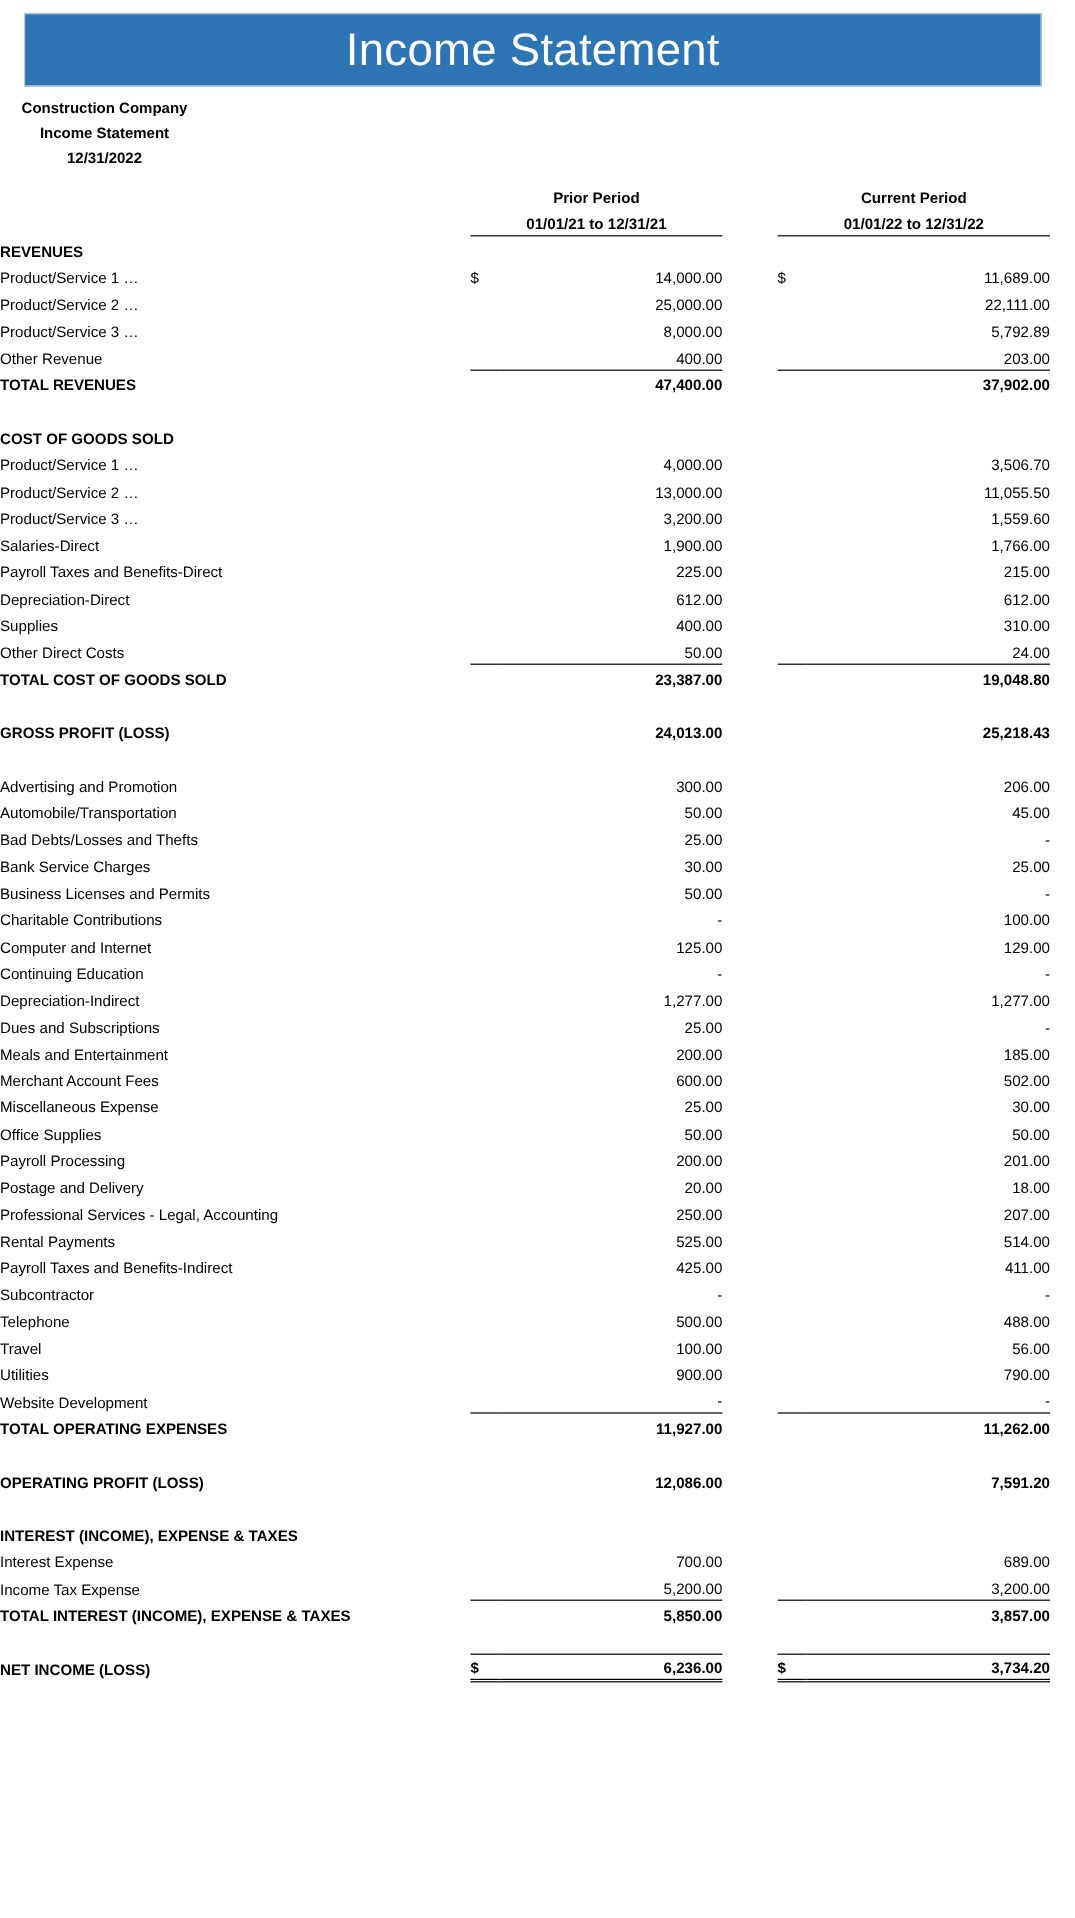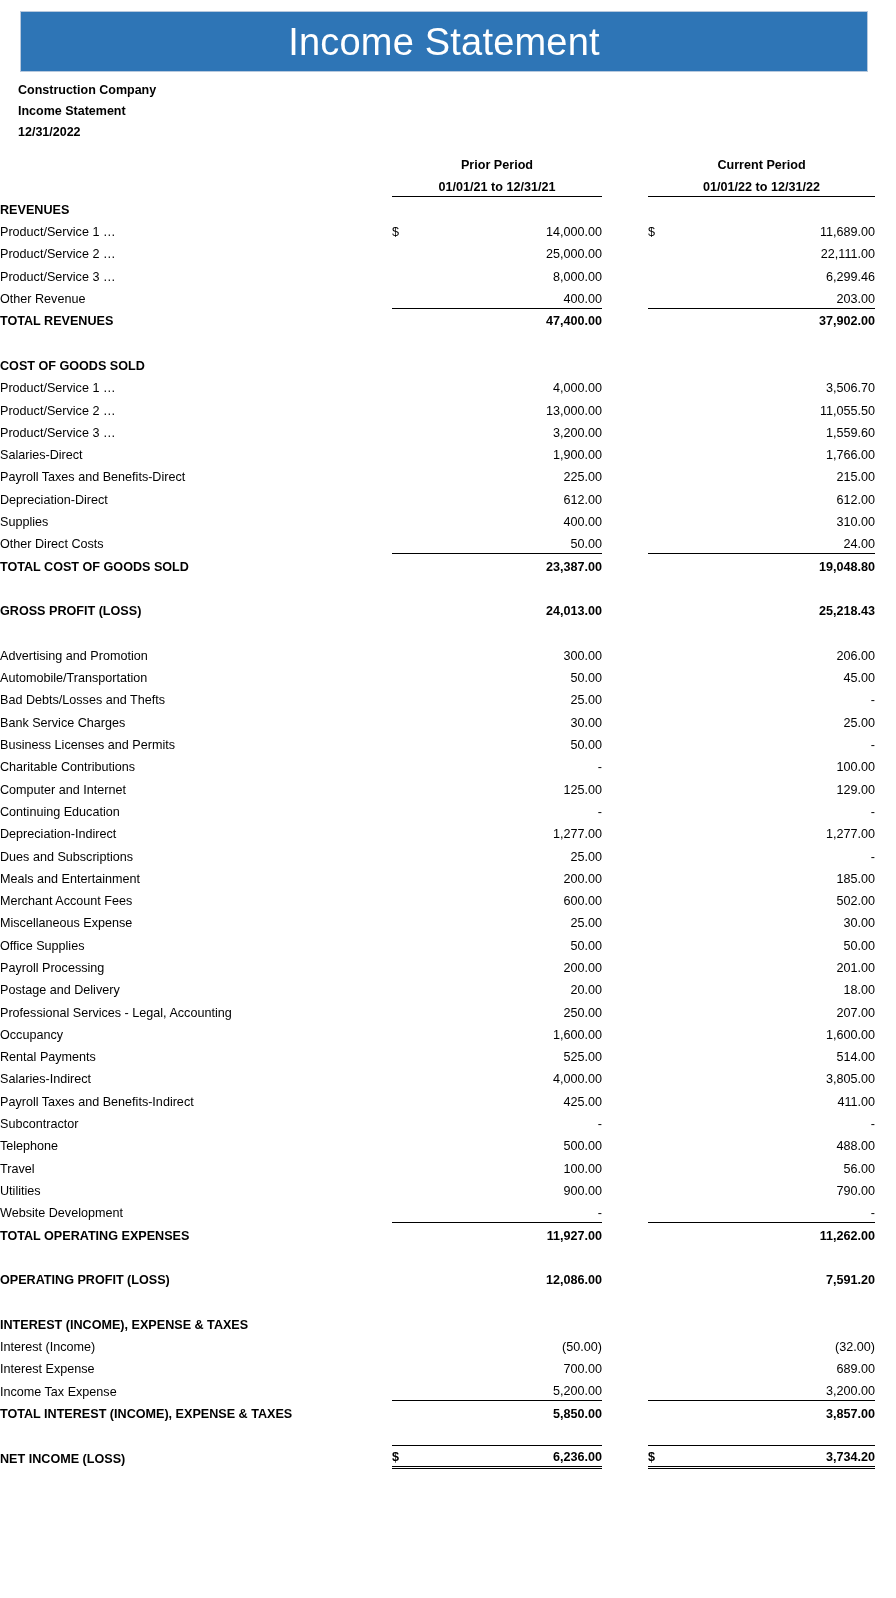--- a/index.html
+++ b/index.html
@@ -34,20 +34,21 @@
     line-height: 1;
   }
 
   
   #entity-block {
     position: absolute;
     left: 18px; top: 80px;
     font-size: 12.5px;
     font-weight: bold;
     line-height: 21px;
+    text-align: center;
   }
   #entity-block div { white-space: nowrap; }
 
   
   #statement {
     position: absolute;
     left: 0; top: 152px;
     width: 896px;
     border-collapse: collapse;
     table-layout: fixed;
@@ -157,21 +158,21 @@
       <td class="cur"></td>
       <td class="val">22,111.00</td>
       <td></td>
     </tr>
     <tr>
       <td class="label indent">Product/Service 3 …</td>
       <td class="cur"></td>
       <td class="val">8,000.00</td>
       <td></td>
       <td class="cur"></td>
-      <td class="val">6,299.46</td>
+      <td class="val">5,792.89</td>
       <td></td>
     </tr>
     <tr>
       <td class="label indent">Other Revenue</td>
       <td class="cur"></td>
       <td class="val">400.00</td>
       <td></td>
       <td class="cur"></td>
       <td class="val">203.00</td>
       <td></td>
@@ -442,44 +443,26 @@
     <tr>
       <td class="label indent">Professional Services - Legal, Accounting</td>
       <td class="cur"></td>
       <td class="val">250.00</td>
       <td></td>
       <td class="cur"></td>
       <td class="val">207.00</td>
       <td></td>
     </tr>
     <tr>
-      <td class="label indent">Occupancy</td>
-      <td class="cur"></td>
-      <td class="val">1,600.00</td>
-      <td></td>
-      <td class="cur"></td>
-      <td class="val">1,600.00</td>
-      <td></td>
-    </tr>
-    <tr>
       <td class="label indent">Rental Payments</td>
       <td class="cur"></td>
       <td class="val">525.00</td>
       <td></td>
       <td class="cur"></td>
       <td class="val">514.00</td>
-      <td></td>
-    </tr>
-    <tr>
-      <td class="label indent">Salaries-Indirect</td>
-      <td class="cur"></td>
-      <td class="val">4,000.00</td>
-      <td></td>
-      <td class="cur"></td>
-      <td class="val">3,805.00</td>
       <td></td>
     </tr>
     <tr>
       <td class="label indent">Payroll Taxes and Benefits-Indirect</td>
       <td class="cur"></td>
       <td class="val">425.00</td>
       <td></td>
       <td class="cur"></td>
       <td class="val">411.00</td>
       <td></td>
@@ -555,29 +538,20 @@
 
     <tr class="spacer">
         <td colspan="7"></td>
       </tr>
 
     <tr>
       <td class="label bold">INTEREST (INCOME), EXPENSE &amp; TAXES</td>
       <td colspan="6"></td>
     </tr>
     <tr>
-      <td class="label indent">Interest (Income)</td>
-      <td class="cur"></td>
-      <td class="val">(50.00)</td>
-      <td></td>
-      <td class="cur"></td>
-      <td class="val">(32.00)</td>
-      <td></td>
-    </tr>
-    <tr>
       <td class="label indent">Interest Expense</td>
       <td class="cur"></td>
       <td class="val">700.00</td>
       <td></td>
       <td class="cur"></td>
       <td class="val">689.00</td>
       <td></td>
     </tr>
     <tr>
       <td class="label indent">Income Tax Expense</td>

